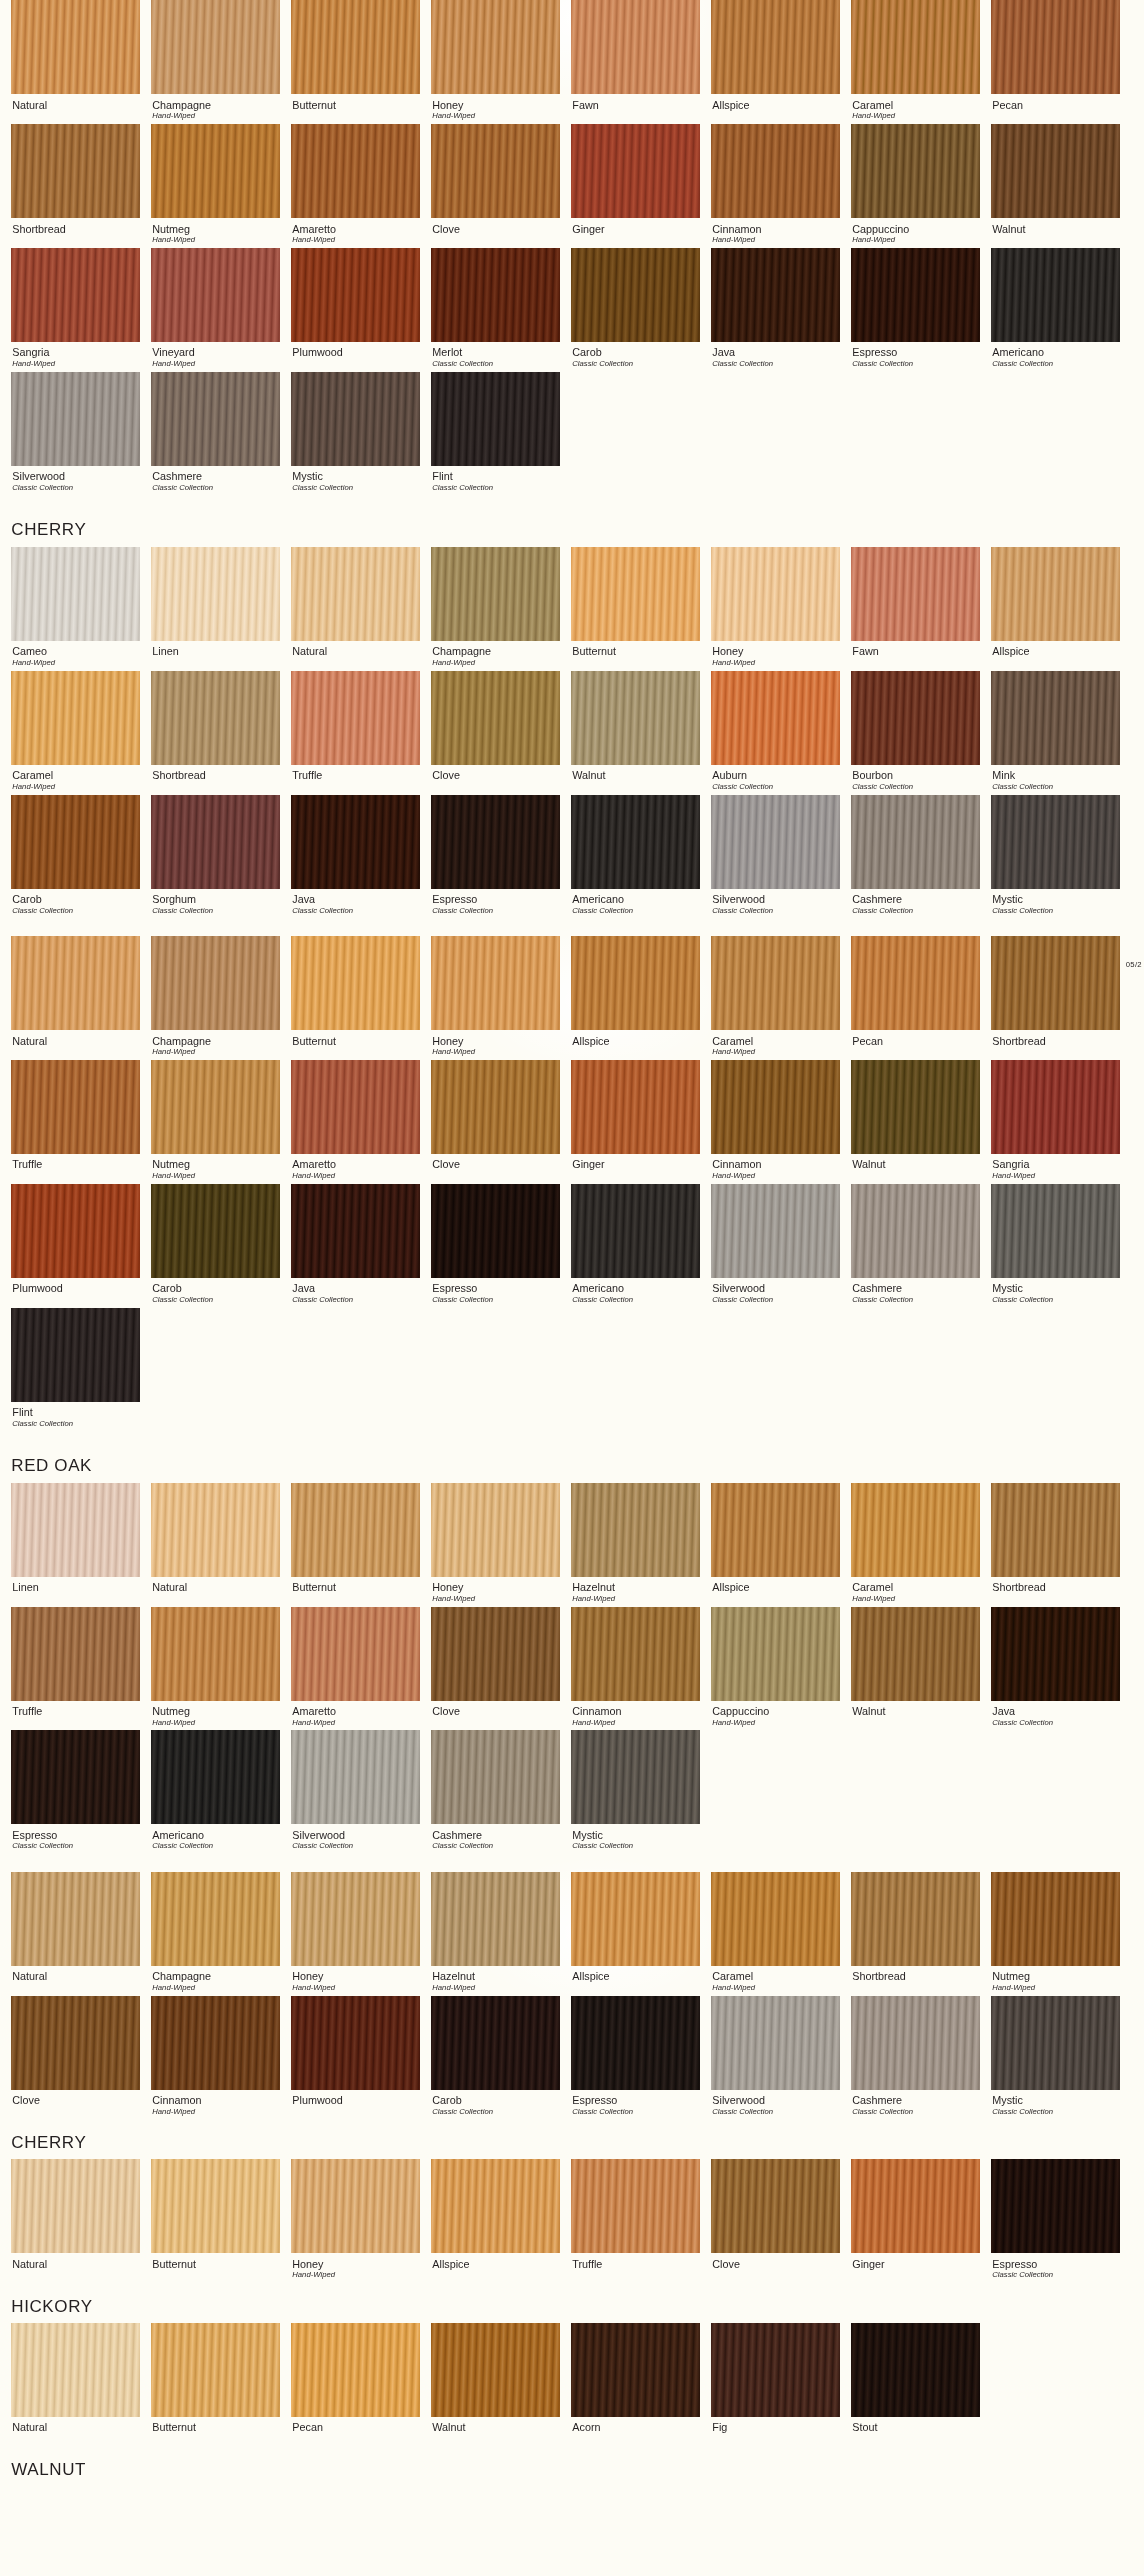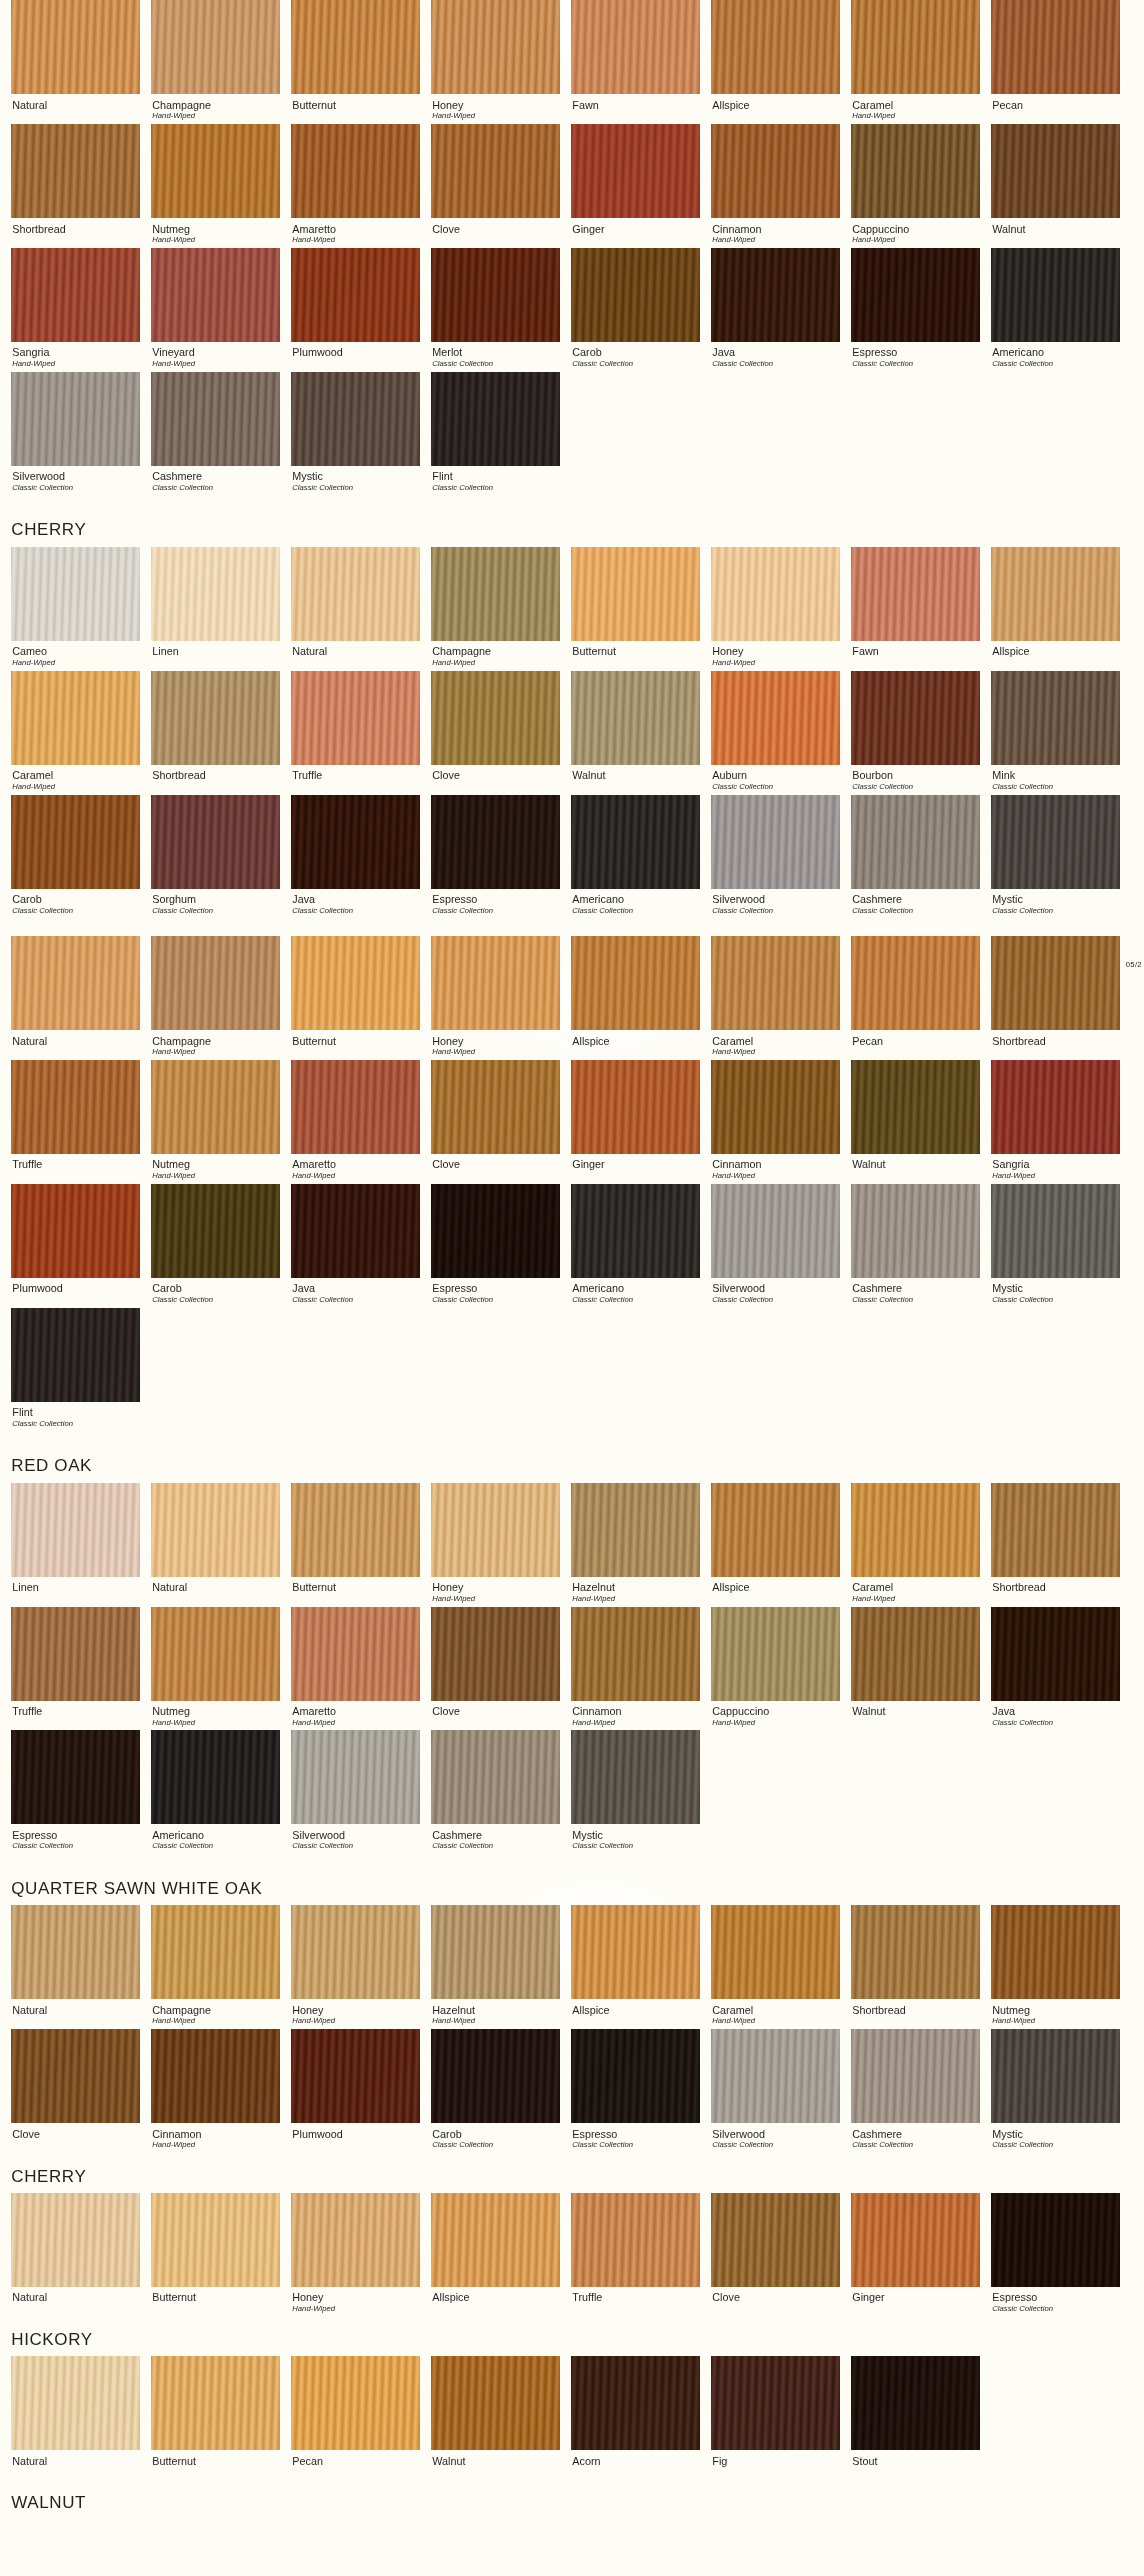--- a/index.html
+++ b/index.html
@@ -988,21 +988,20 @@
           </div>
           <div class="cap">
             <div class="cap-name">Mystic</div>
             <div class="cap-sub">Classic Collection</div>
           </div>
         </div>
       </div>
     </div>
     <div style="height: 17.5px;"></div>
     <div class="section">
-      <div class="section-title">QUARTER SAWN WHITE OAK</div>
       <div class="grid">
         <div class="cell">
           <div class="swatch">
             <div class="grain" style="background: repeating-linear-gradient(92deg, rgb(174, 135, 83) 0px, rgb(196, 158, 106) 1.5px, rgb(212, 177, 131) 3.6px, rgb(196, 158, 106) 5.7px, rgb(174, 135, 83) 7.7px), repeating-linear-gradient(177deg, rgba(0, 0, 0, 0.1) 0px, rgba(0, 0, 0, 0) 4.6px, rgba(255, 255, 255, 0.07) 8.8px, rgba(0, 0, 0, 0) 14.4px), linear-gradient(165deg, rgb(212, 177, 131) 0%, rgb(196, 158, 106) 45%, rgb(174, 135, 83) 100%);"></div>
           </div>
           <div class="cap">
             <div class="cap-name">Natural</div>
             <div class="cap-sub empty"></div>
           </div>
         </div>

